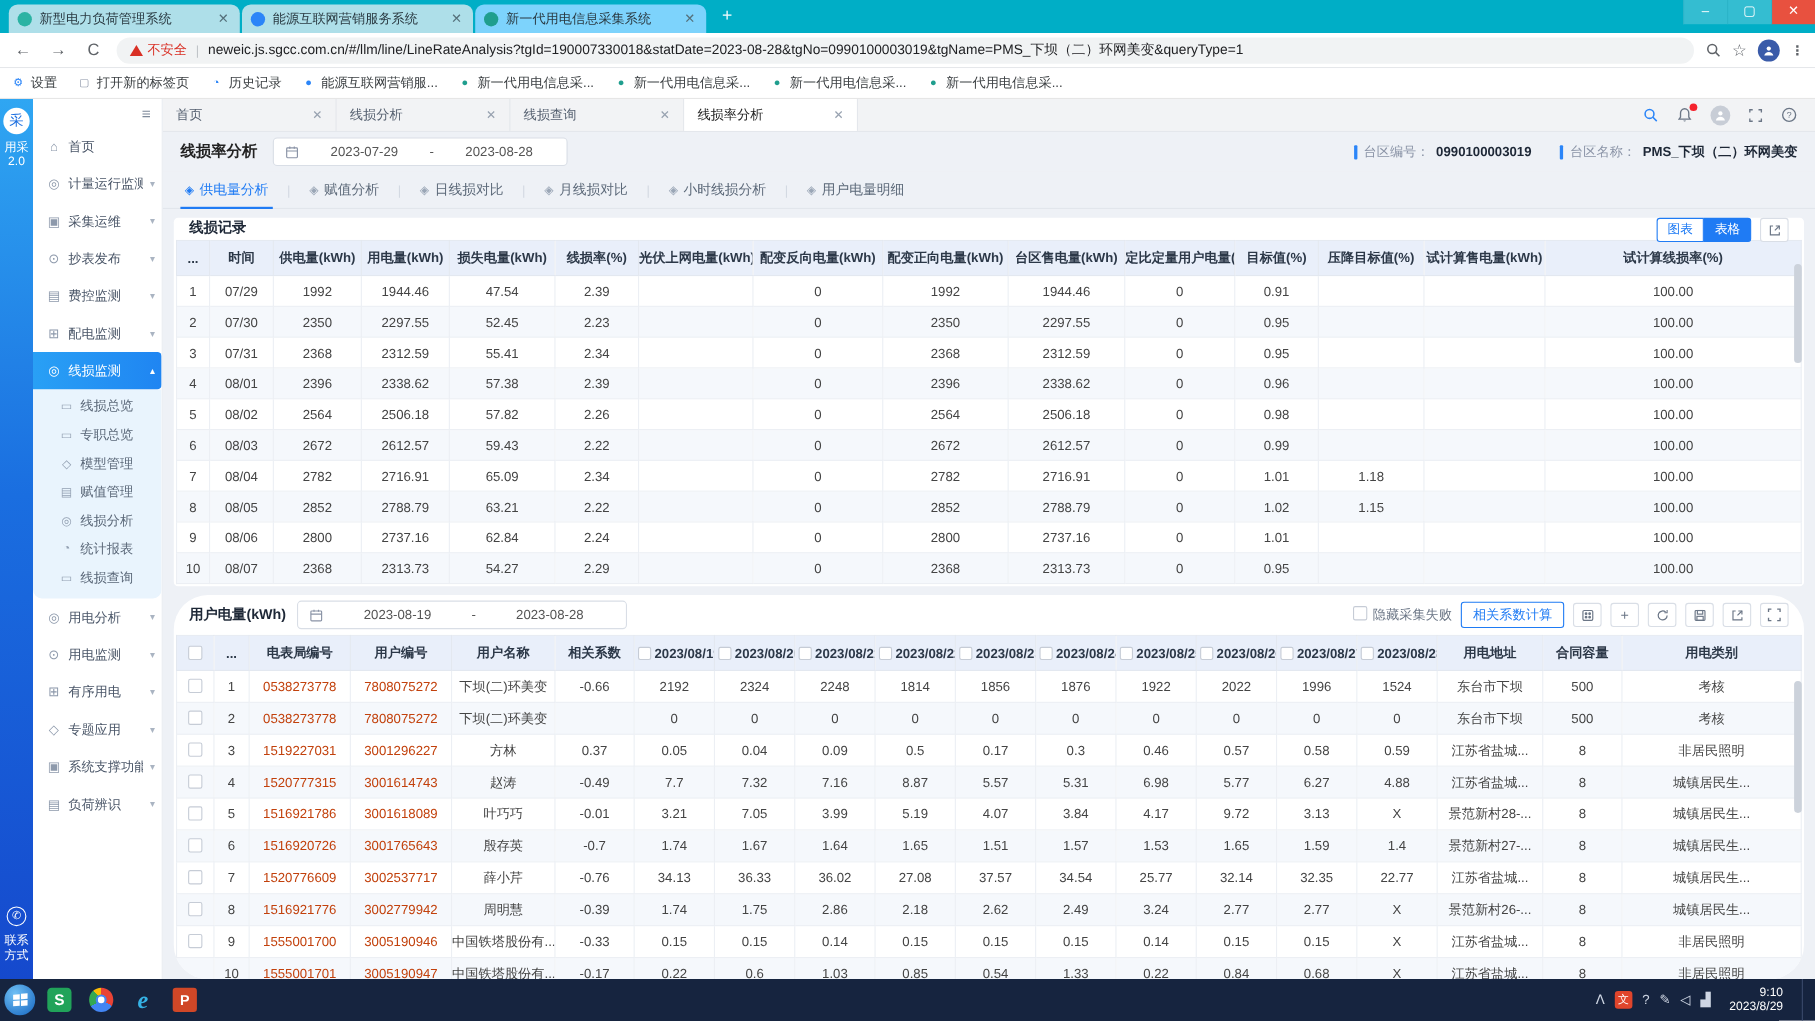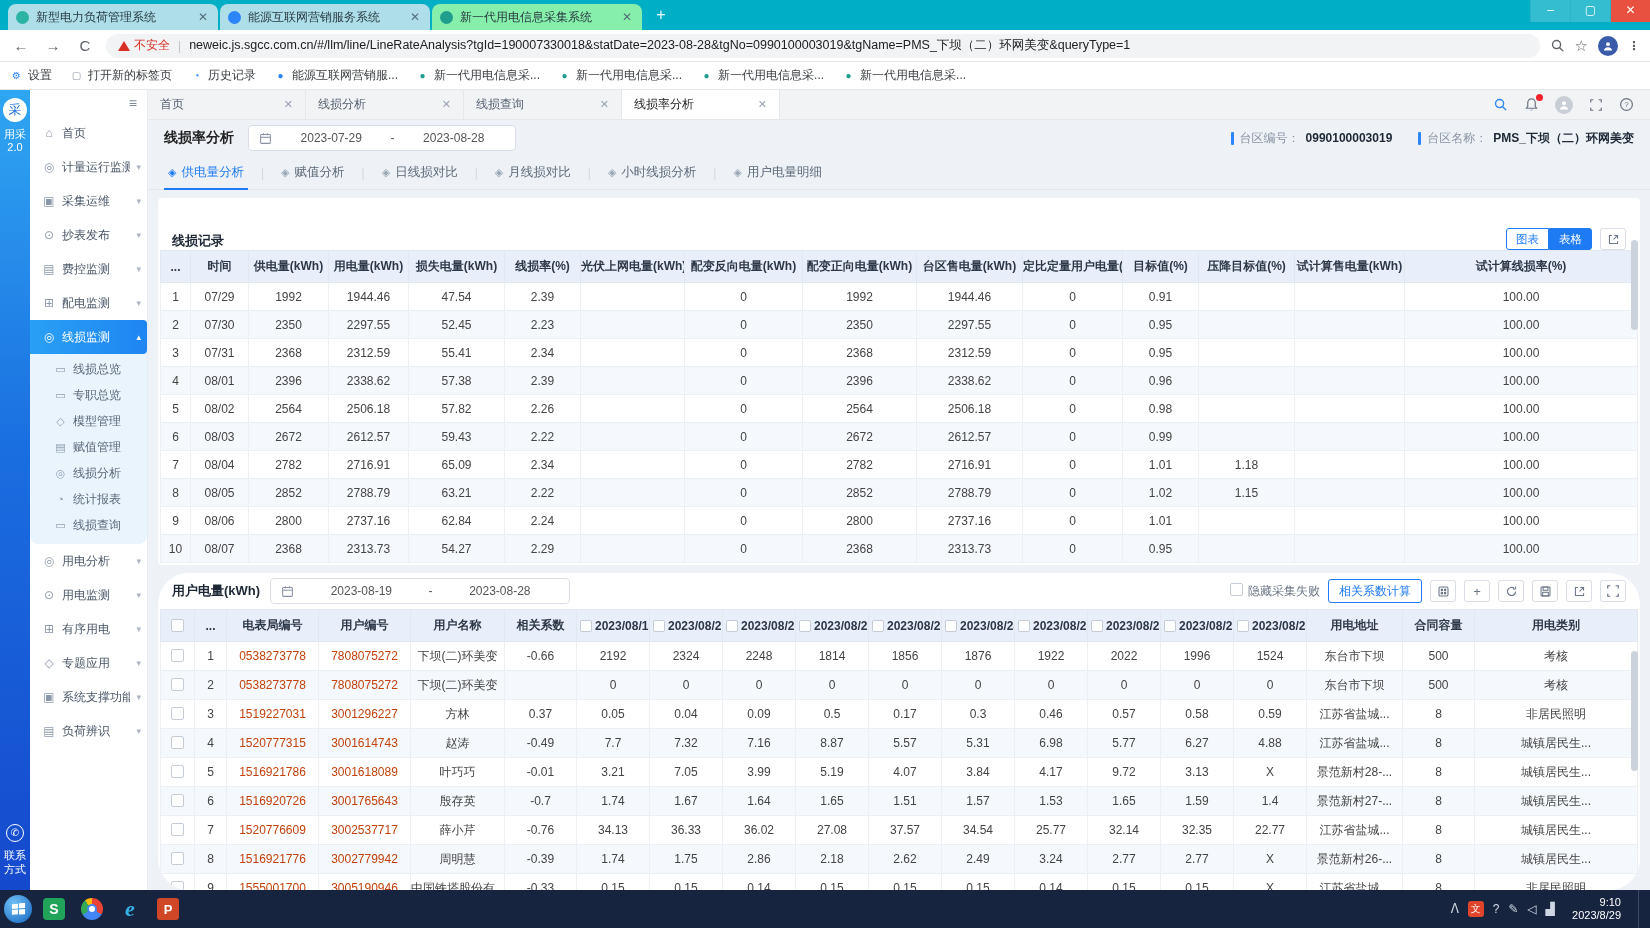--- a/index.html
+++ b/index.html
@@ -3,21 +3,21 @@
 <meta charset="utf-8">
 <style>
   * { margin:0; padding:0; box-sizing:border-box; }
   html,body { width:1650px; height:928px; overflow:hidden; }
   body { font-family:"Liberation Sans","DejaVu Sans",sans-serif; font-size:12px; color:#333; background:#fff; }
   .screen { width:1650px; height:928px; display:flex; flex-direction:column; }
 
   
   .tabbar { height:30px; background:#00aec6; display:flex; align-items:flex-end; padding-left:8px; flex:0 0 auto; }
   .btab { width:210px; height:26px; background:#aedfe9; border-radius:8px 8px 0 0; display:flex; align-items:center; gap:7px; padding:0 8px; margin-right:2px; font-size:12px; color:#2a3a42; cursor:default; }
-  .btab.active { background:#86efac; }
+  .btab.active { background:#7dd3fc; }
   .btab .favicon { width:13px; height:13px; border-radius:50%; flex:0 0 auto; }
   .btab .tlabel { flex:1; white-space:nowrap; overflow:hidden; }
   .btab .tclose { color:#55707a; font-size:12px; padding:0 2px; }
   .newtab-btn { width:26px; height:20px; margin:0 0 4px 4px; border-radius:4px; color:#f2fbfd; font-size:16px; line-height:18px; text-align:center; }
   .win-controls { margin-left:auto; display:flex; align-self:flex-start; }
   .win-controls div { width:40px; height:22px; color:#fff; text-align:center; line-height:20px; font-size:12px; background:#34bdd1; border-left:1px solid #2bb4c8; }
   .win-controls .close { background:#e8513f; }
   .urlbar { height:32px; background:#fff; display:flex; align-items:center; padding:0 10px; gap:10px; border-bottom:1px solid #e3e5e8; flex:0 0 auto; }
   .navbtn { color:#5f6368; font-size:15px; width:22px; text-align:center; }
   .urlbox { flex:1; height:24px; background:#f1f3f4; border-radius:12px; display:flex; align-items:center; padding:0 12px; gap:8px; overflow:hidden; }
@@ -74,21 +74,21 @@
 
   .subtabs { height:34px; display:flex; align-items:center; padding:0 16px; background:#eef1f6; border-bottom:1px solid #e2e6ec; flex:0 0 auto; }
   .stab { display:flex; align-items:center; gap:5px; height:34px; padding:0 4px; color:#5b6878; font-size:12.5px; position:relative; }
   .stab .dia { font-size:11px; color:#9aa6b6; }
   .stab.active { color:#1f7bf4; }
   .stab.active .dia { color:#1f7bf4; }
   .stab.active::after { content:""; position:absolute; left:0; right:0; bottom:0; height:2px; background:#1f7bf4; }
   .stab-sep { color:#d3d9e2; margin:0 13px; }
 
   .panel { background:#fff; border-radius:4px; margin:8px 10px 0; position:relative; flex:0 0 auto; }
-  .panel-head { height:52px; display:flex; align-items:flex-end; padding:0 14px;gap:14px; }
+  .panel-head { height:20px; display:flex; align-items:flex-start; padding:0 14px;gap:14px; }
   .panel-title { font-size:13px; font-weight:bold; color:#1d2736; }
   .ph-right { margin-left:auto; display:flex; align-items:center; gap:8px; }
   .toggle { display:flex; }
   .toggle .tg-btn { height:22px; padding:0 9px; font-size:11.5px; line-height:20px; border:1px solid #1f7bf4; }
   .toggle .tg-btn.first { border-radius:3px 0 0 3px; color:#1f7bf4; background:#fff;margin-left:32px; }
   .toggle .tg-btn.on { border-radius:0 3px 3px 0; background:#1f7bf4; color:#fff; }
   .mini-btn { min-width:26px; height:22px; border:1px solid #d9dee6; border-radius:3px; background:#fff; color:#6b7686; display:flex; align-items:center; justify-content:center; padding:0 4px; font-size:13px; }
 
   .tbl-wrap { overflow:hidden; padding:0 2px 2px; }
   table.grid { width:100%; border-collapse:collapse; table-layout:fixed; }

